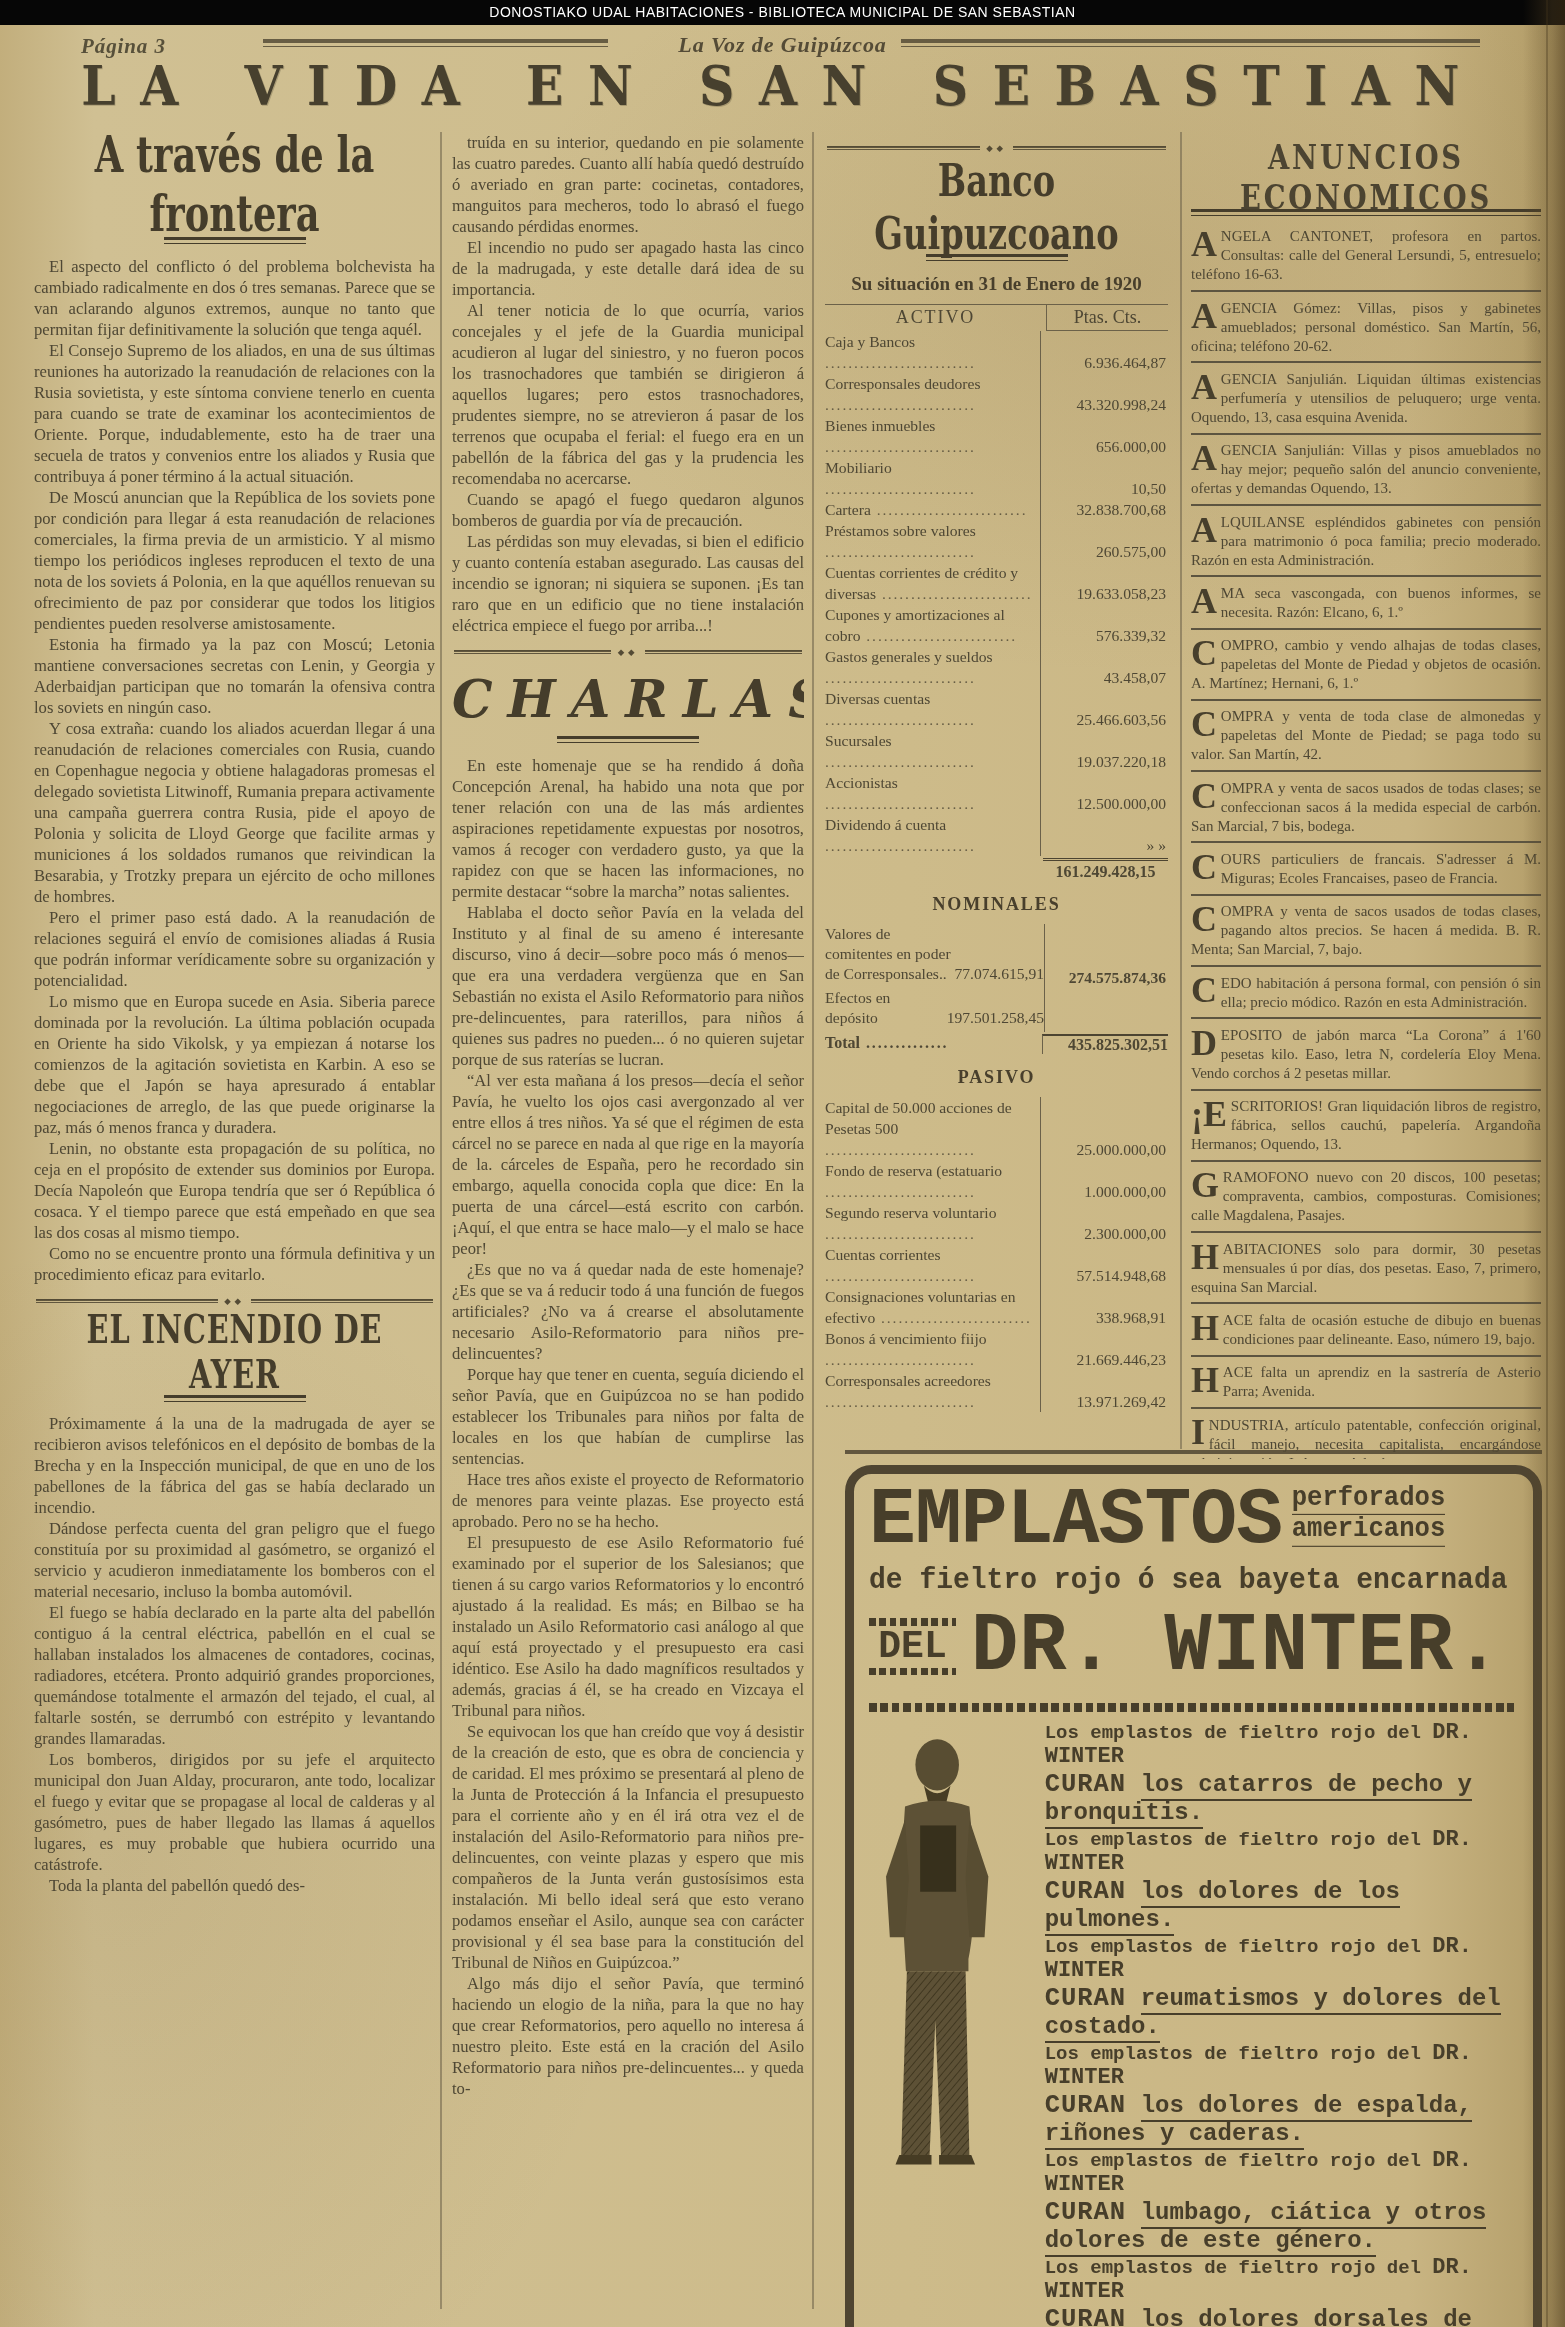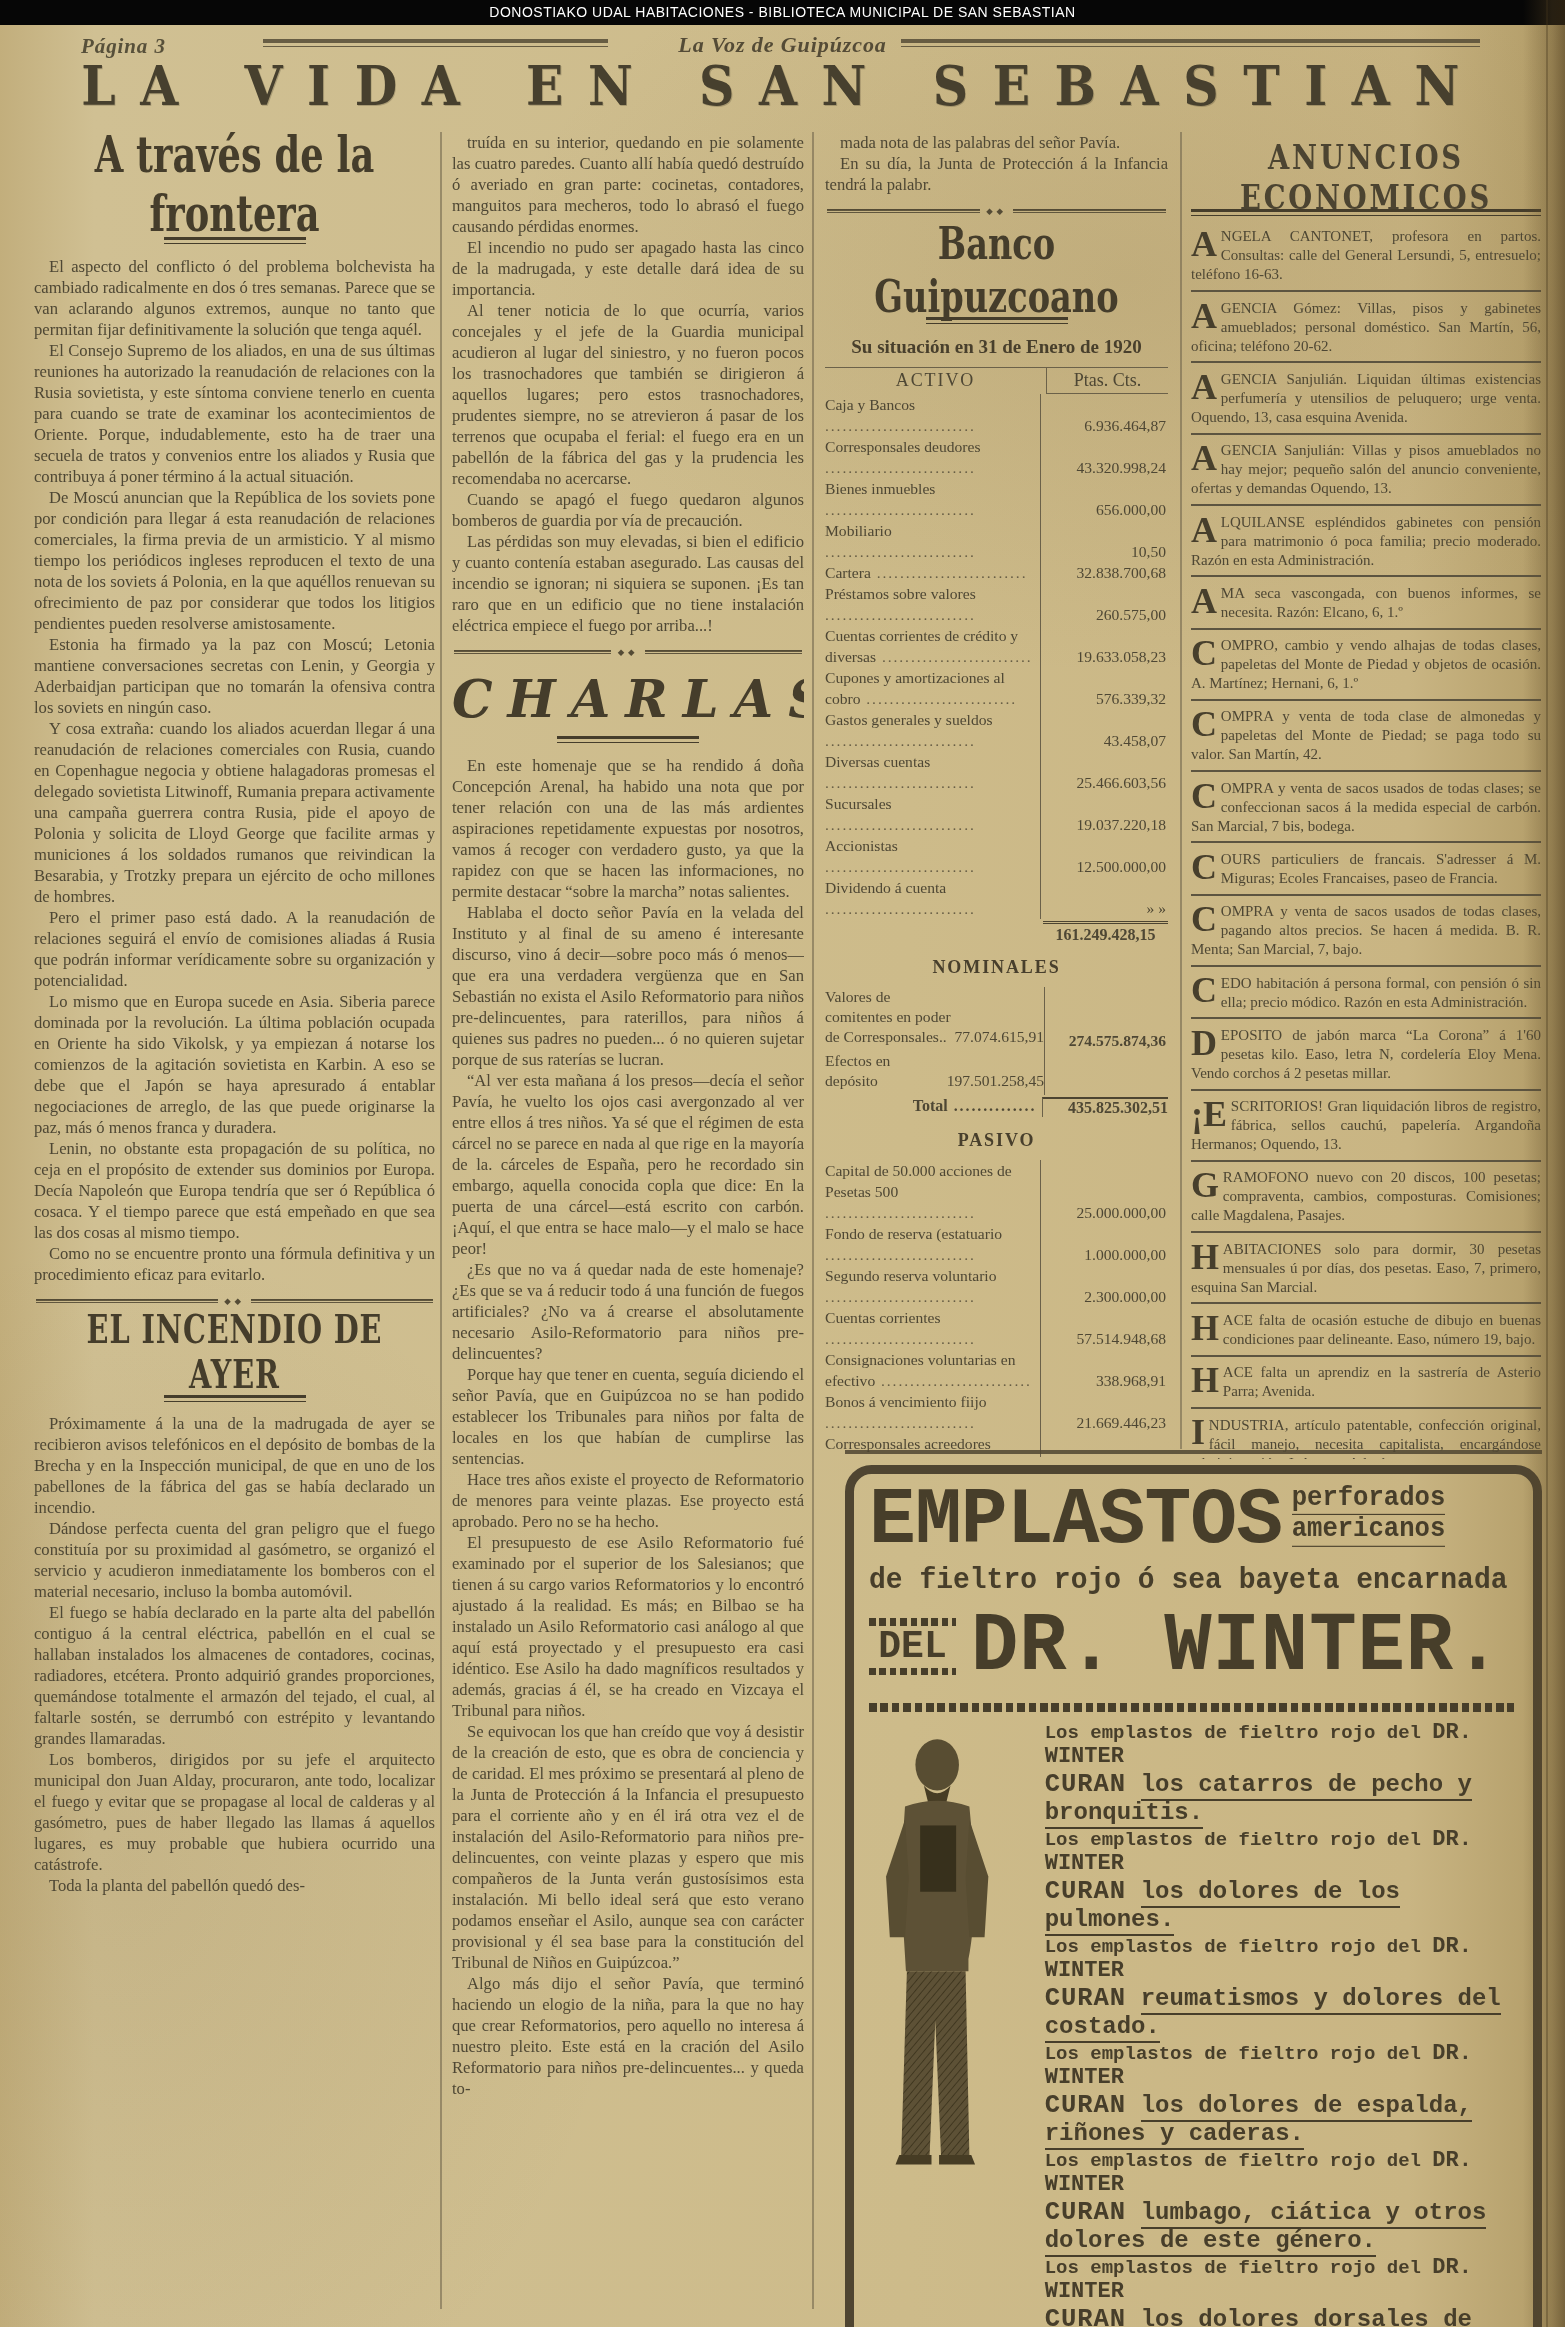--- a/index.html
+++ b/index.html
@@ -53,21 +53,21 @@
   .bhead .hl{flex:1;text-align:center;letter-spacing:1.9px;padding:1.9px 0;}
   .bhead .hr{width:121px;text-align:center;border-left:1.4px solid #6b6149;border-bottom:1.9px solid #6b6149;padding:1.9px 0;}
   .brow{display:flex;font-size:15.6px;line-height:21px;}
   .bl{flex:1;overflow:hidden;white-space:normal;}
   .bl::after{content:" ..........................";letter-spacing:1.9px;opacity:.8;}
   .bv{width:121px;flex:0 0 auto;text-align:right;border-left:1.4px solid #6b6149;
     padding:0 1.9px 0 3.8px;display:flex;align-items:flex-end;justify-content:flex-end;}
   .subtotal{display:flex;justify-content:flex-end;font-size:16px;font-weight:bold;margin:1.9px 0 3.8px;}
   .subtotal .tv{width:125px;text-align:center;border-top:3.8px double #4c4431;padding-top:1.9px;}
   .btotal{display:flex;font-size:16px;font-weight:bold;margin:1.9px 0 5.7px;}
-  .btotal .tl{flex:1;text-align:right;padding-right:5.7px;}
+  .btotal .tl{flex:1;text-align:left;padding-right:5.7px;}
   .btotal .tl::after{content:" ..............";letter-spacing:1.9px;}
   .btotal .tv{width:125px;text-align:right;border-left:1.4px solid #6b6149;border-top:2.8px double #4c4431;}
   .bsec{font-weight:bold;font-size:18px;text-align:center;letter-spacing:1.9px;margin:13.2px 0 9.5px;color:#483f2c;}
   .nom-wrap{display:flex;}
   .nom-rows{flex:1;}
   .nrow{display:flex;font-size:15.6px;line-height:20px;margin-bottom:3.8px;}
   .nrow .nl{flex:1;}
   .nrow .nv{white-space:nowrap;text-align:right;padding-left:3.8px;align-self:flex-end;}
   .nom-side{width:121px;border-left:1.4px solid #6b6149;display:flex;align-items:center;
     justify-content:flex-end;font-size:15.6px;font-weight:bold;padding-right:1.9px;}
@@ -179,24 +179,20 @@
         <p class="para">¿Es que no va á quedar nada de este homenaje? ¿Es que se va á reducir todo á una función de fuegos artificiales? ¿No va á crearse el absolutamente necesario Asilo-Reformatorio para niños pre-delincuentes?</p>
         <p class="para">Porque hay que tener en cuenta, seguía diciendo el señor Pavía, que en Guipúzcoa no se han podido establecer los Tribunales para niños por falta de locales en los que habían de cumplirse las sentencias.</p>
         <p class="para">Hace tres años existe el proyecto de Reformatorio de menores para veinte plazas. Ese proyecto está aprobado. Pero no se ha hecho.</p>
         <p class="para">El presupuesto de ese Asilo Reformatorio fué examinado por el superior de los Salesianos; que tienen á su cargo varios Reformatorios y lo encontró ajustado á la realidad. Es más; en Bilbao se ha instalado un Asilo Reformatorio casi análogo al que aquí está proyectado y el presupuesto era casi idéntico. Ese Asilo ha dado magníficos resultados y además, gracias á él, se ha creado en Vizcaya el Tribunal para niños.</p>
         <p class="para">Se equivocan los que han creído que voy á desistir de la creación de esto, que es obra de conciencia y de caridad. El mes próximo se presentará al pleno de la Junta de Protección á la Infancia el presupuesto para el corriente año y en él irá otra vez el de instalación del Asilo-Reformatorio para niños pre-delincuentes, con veinte plazas y espero que mis compañeros de la Junta verán gustosísimos esta instalación. Mi bello ideal será que esto verano podamos enseñar el Asilo, aunque sea con carácter provisional y él sea base para la constitución del Tribunal de Niños en Guipúzcoa.”</p>
         <p class="para">Algo más dijo el señor Pavía, que terminó haciendo un elogio de la niña, para la que no hay que crear Reformatorios, pero aquello no interesa á nuestro pleito. Este está en la cración del Asilo Reformatorio para niños pre-delincuentes... y queda to-</p>
       </div>
   </div>
 
   <div id="col3" class="col">
-    <div>
-        <p class="para">mada nota de las palabras del señor Pavía.</p>
-        <p class="para">En su día, la Junta de Protección á la Infancia tendrá la palabr.</p>
-      </div>
     <div class="fancy">
         <span class="dia">◆◆</span>
       </div>
     <h2 id="banco-title" class="art-title">Banco Guipuzcoano</h2>
     <div class="hl-rule"></div>
     <div id="banco-sub">Su situación en 31 de Enero de 1920</div>
 
     <div class="bhead">
       <span class="hl">ACTIVO</span>
       <span class="hr">Ptas. Cts.</span>

